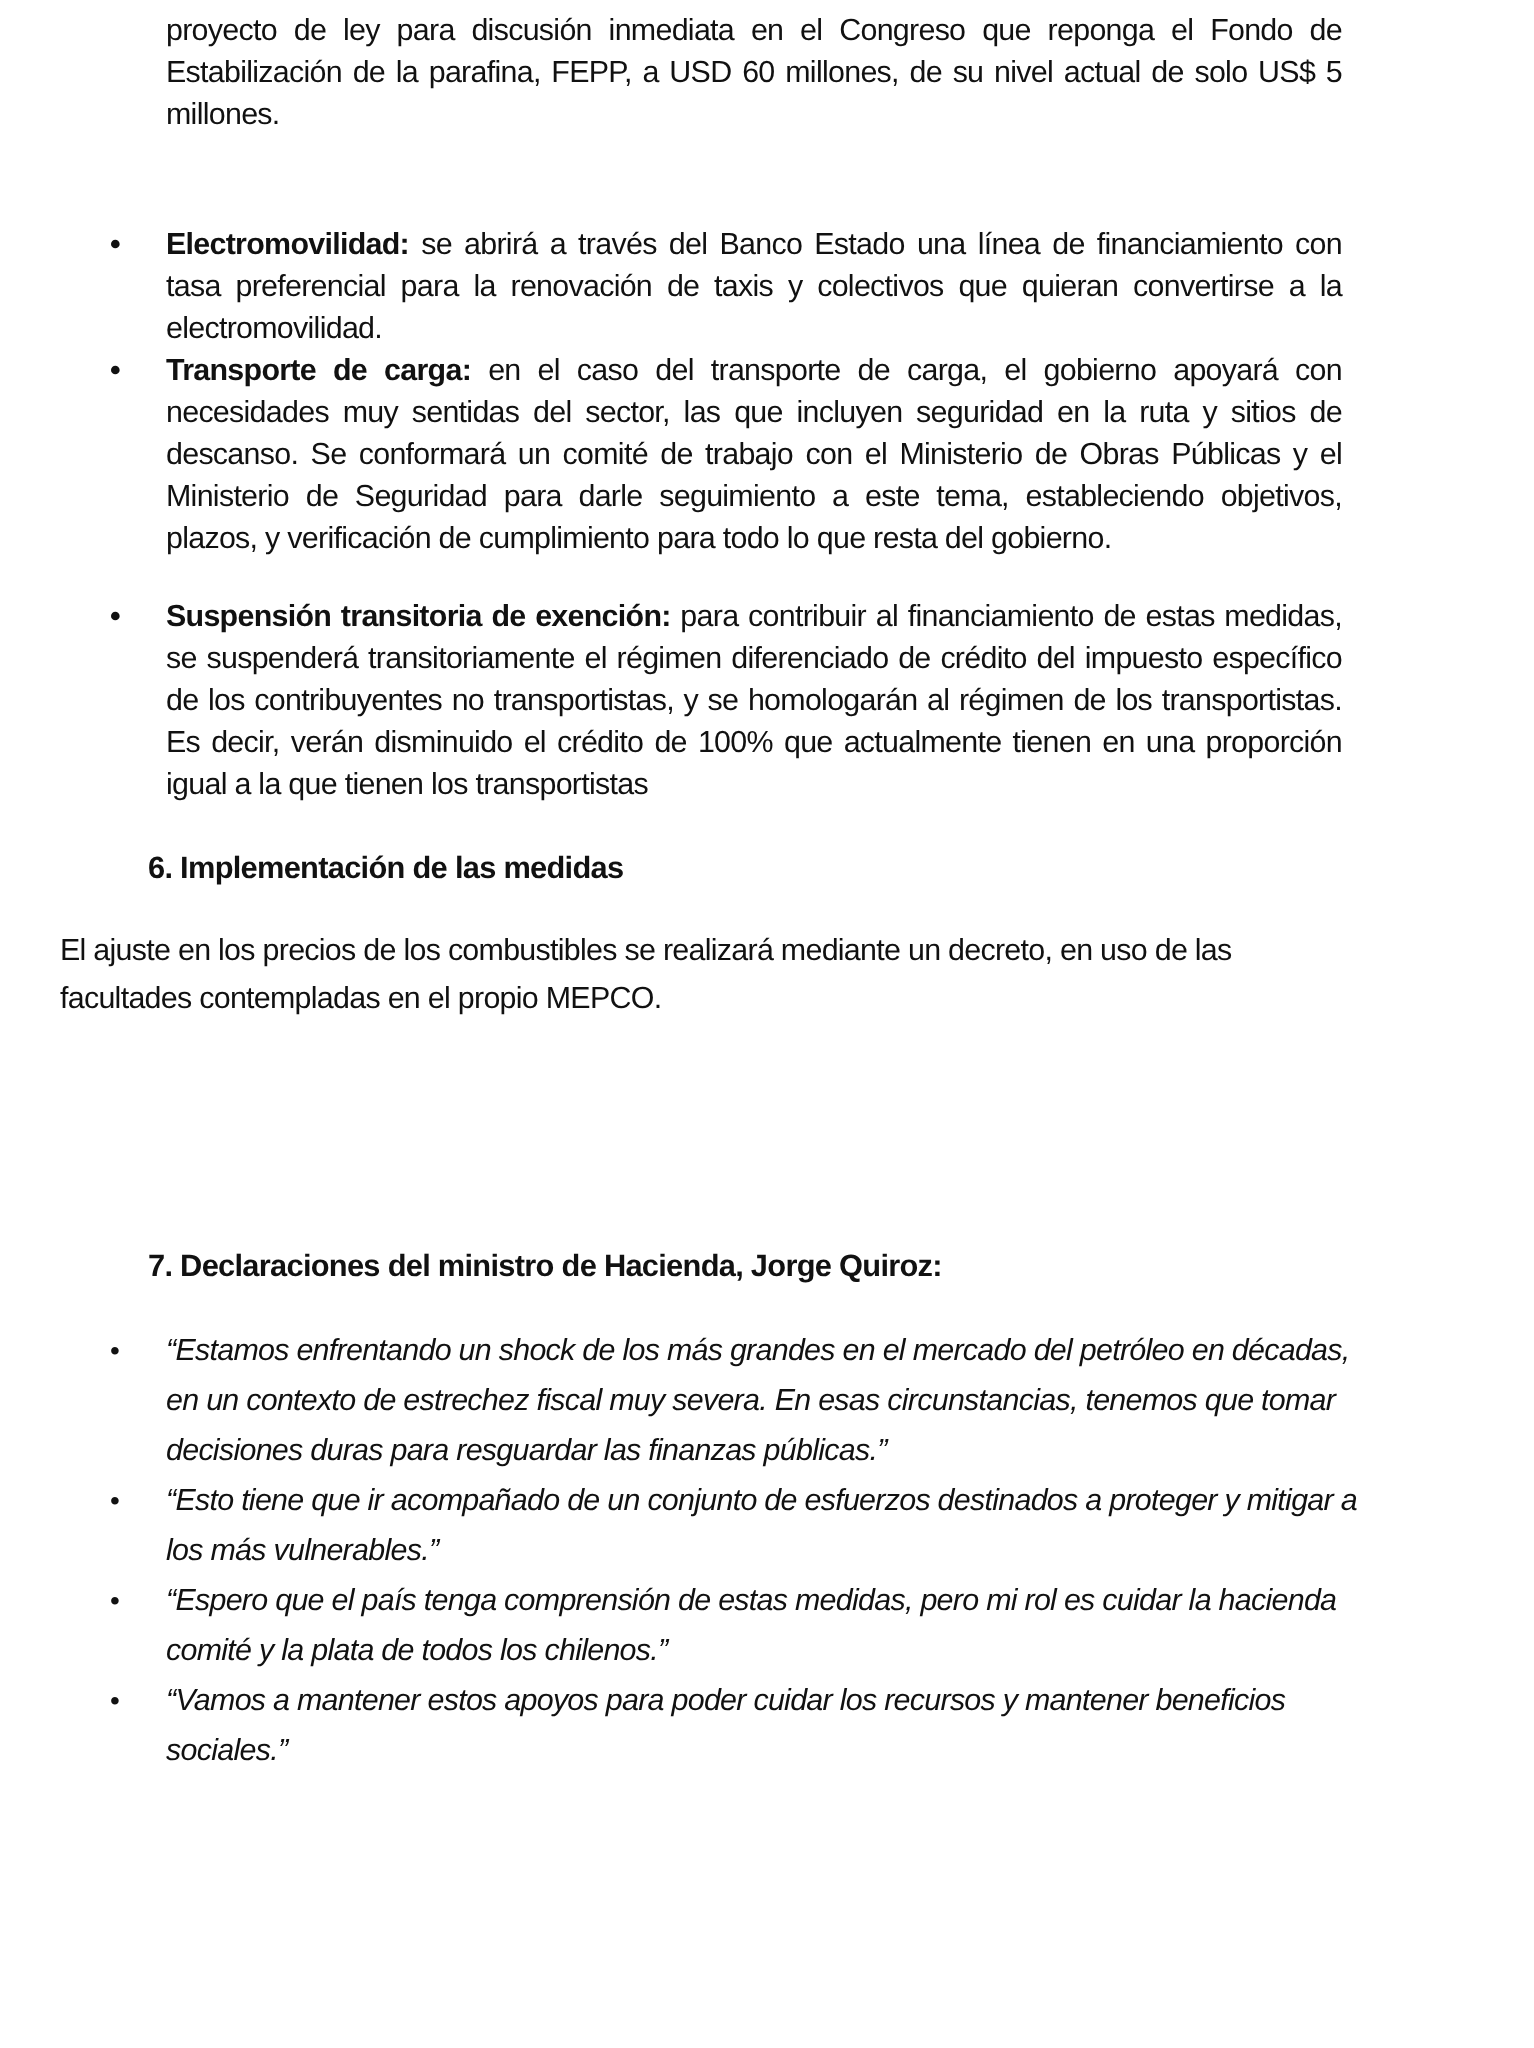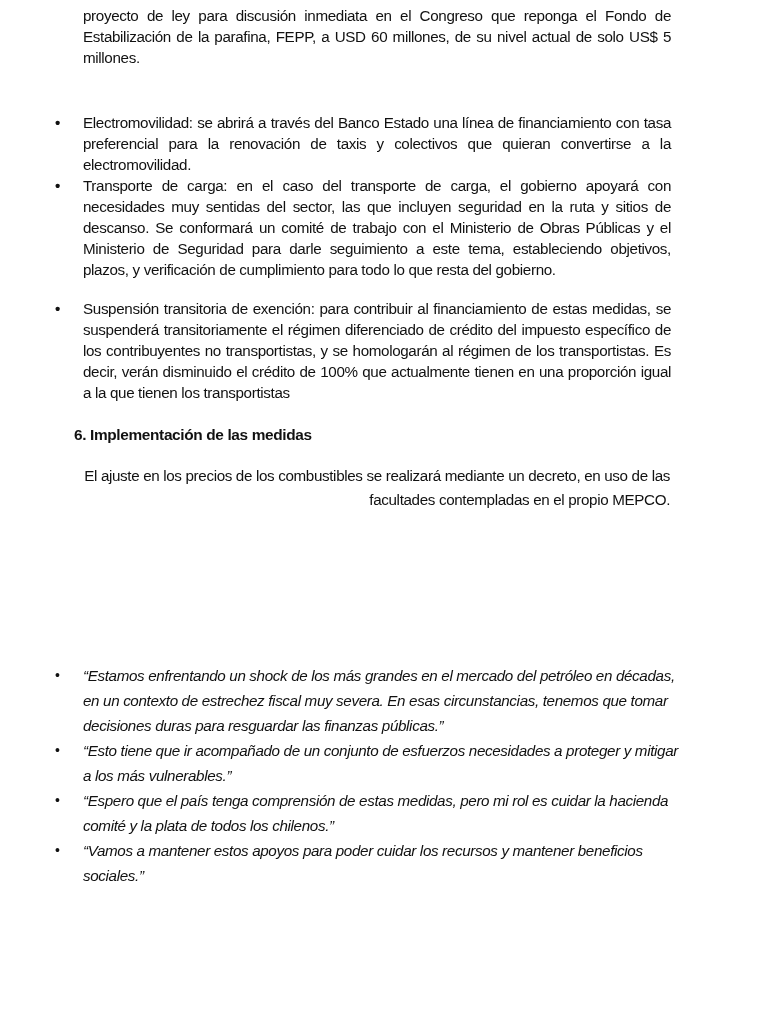--- a/index.html
+++ b/index.html
@@ -33,42 +33,41 @@
       width: 588px;
       text-align: justify;
     }
     .bullet-dot {
       position: absolute;
       left: 55px;
       top: 0;
       font-weight: bold;
     }
     .bold {
-      font-weight: normal;
+      font-weight: bold;
     }
     .continuation {
       position: absolute;
       left: 83px;
       top: 5px;
       width: 588px;
       text-align: justify;
     }
     .heading {
       position: absolute;
       left: 30px;
       font-weight: bold;
       font-size: 15.4px;
       margin-left: 44px;
     }
     .para {
       position: absolute;
       left: 30px;
       width: 640px;
       line-height: 24px;
-      text-align: right;
     }
     .quote-list {
       position: absolute;
       left: 0;
       top: 663px;
       width: 767px;
     }
     .quote-item {
       position: relative;
       padding-left: 83px;
@@ -104,29 +103,30 @@
       <span class="bullet-dot">•</span>
       <span class="bold">Suspensión transitoria de exención:</span><span> para contribuir al financiamiento de estas medidas, se suspenderá transitoriamente el régimen diferenciado de crédito del impuesto específico de los contribuyentes no transportistas, y se homologarán al régimen de los transportistas. Es decir, verán disminuido el crédito de 100% que actualmente tienen en una proporción igual a la que tienen los transportistas</span>
     </div>
   </div>
 
   <div class="heading" style="top:424px;">6.  Implementación de las medidas</div>
 
   <p class="para" style="top:464px;margin:0;">El ajuste en los precios de los combustibles se realizará mediante un decreto, en uso de las facultades contempladas en el propio MEPCO.</p>
 
 
+  <div class="heading" style="top:623px;">7. Declaraciones del ministro de Hacienda, Jorge Quiroz:</div>
 
   <div class="quote-list">
     <div class="quote-item">
       <span class="quote-dot">•</span>
       <span>“Estamos enfrentando un shock de los más grandes en el mercado del petróleo en décadas, en un contexto de estrechez fiscal muy severa. En esas circunstancias, tenemos que tomar decisiones duras para resguardar las finanzas públicas.”</span>
     </div>
     <div class="quote-item">
       <span class="quote-dot">•</span>
-      <span>“Esto tiene que ir acompañado de un conjunto de esfuerzos necesidades a proteger y mitigar a los más vulnerables.”</span>
+      <span>“Esto tiene que ir acompañado de un conjunto de esfuerzos destinados a proteger y mitigar a los más vulnerables.”</span>
     </div>
     <div class="quote-item">
       <span class="quote-dot">•</span>
       <span>“Espero que el país tenga comprensión de estas medidas, pero mi rol es cuidar la hacienda comité y la plata de todos los chilenos.”</span>
     </div>
     <div class="quote-item">
       <span class="quote-dot">•</span>
       <span>“Vamos a mantener estos apoyos para poder cuidar los recursos y mantener beneficios sociales.”</span>
     </div>
   </div>

